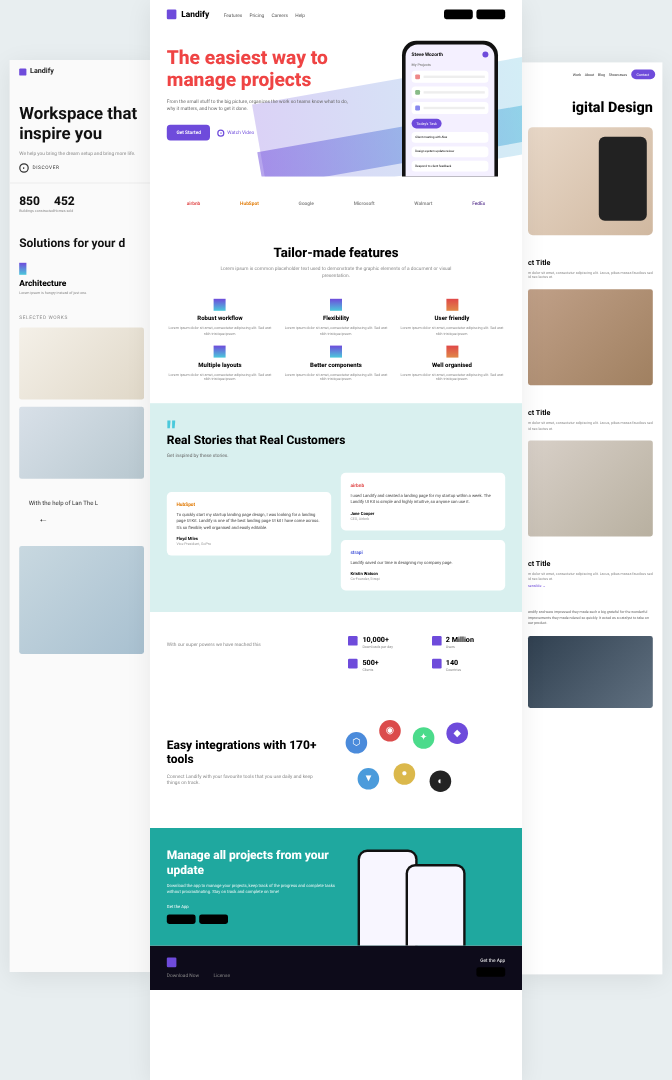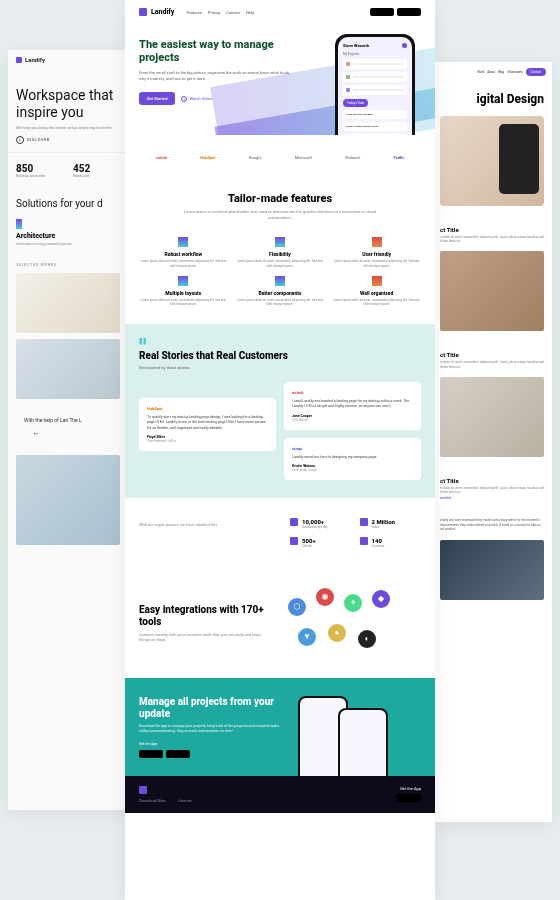--- a/index.html
+++ b/index.html
@@ -1,37 +1,37 @@
 <!DOCTYPE html>
 <html><head>
 <meta charset="utf-8">
 <style>
 *{margin:0;padding:0;box-sizing:border-box;font-family:-apple-system,BlinkMacSystemFont,'Segoe UI',Roboto,sans-serif}
 body{background:#e8eef0;width:560px;height:900px;overflow:hidden;position:relative}
 .stage{position:relative;width:560px;height:900px}
 .card{position:absolute;background:#fff;box-shadow:0 4px 20px rgba(0,0,0,.08);overflow:hidden}
 .left-card{left:8px;top:50px;width:120px;height:760px;z-index:1;background:#fafafa}
-.right-card{right:8px;top:62px;width:120px;height:760px;z-index:1}
+.right-card{right:8px;top:52px;width:120px;height:760px;z-index:1}
 .center-card{left:125px;top:0;width:310px;height:900px;z-index:2;background:#fff}
 
 
 .lc-hdr{display:flex;align-items:center;padding:6px 8px;gap:3px}
 .lc-logo{width:6px;height:6px;background:#6e4bdb;border-radius:1px}
 .lc-brand{font-size:6px;font-weight:700;color:#222}
 .lc-hero{padding:18px 8px 8px}
-.lc-title{font-size:14px;font-weight:400;color:#111;line-height:1.2}
+.lc-title{font-size:14px;font-weight:700;color:#111;line-height:1.2}
 .lc-sub{font-size:4px;color:#888;margin-top:4px}
 .lc-disc{display:flex;align-items:center;gap:3px;margin-top:6px}
 .lc-play{width:8px;height:8px;border:1px solid #333;border-radius:50%;display:flex;align-items:center;justify-content:center;font-size:3px}
 .lc-disc-t{font-size:4px;letter-spacing:.5px;color:#333}
-.lc-stats{border-top:1px solid #eee;padding:10px 8px;display:flex;gap:28px}
+.lc-stats{border-top:1px solid #eee;padding:10px 8px;display:flex;gap:0}
 .lc-stat-n{font-size:10px;font-weight:800;color:#111}
 .lc-stat-l{font-size:3px;color:#888}
 .lc-sec{padding:10px 8px}
-.lc-h2{font-size:10px;font-weight:400;color:#111}
+.lc-h2{font-size:10px;font-weight:700;color:#111}
 .lc-it{margin-top:10px}
 .lc-bar{width:6px;height:10px;background:linear-gradient(#6e4bdb,#4bc9db)}
 .lc-it-t{font-size:7px;font-weight:800;margin-top:3px}
 .lc-it-d{font-size:3px;color:#888;margin-top:2px}
 .lc-works{padding:6px 8px;font-size:4px;color:#888;letter-spacing:.5px}
 .lc-grid{padding:0 8px;display:flex;flex-direction:column;gap:6px}
 .lc-img{height:60px;background:#ddd;border-radius:2px}
 .lc-img.a{background:linear-gradient(135deg,#f4f0e8,#e0d8c8)}
 .lc-img.b{background:linear-gradient(135deg,#d8e0e8,#b8c8d0)}
 .lc-img.c{background:linear-gradient(135deg,#c8d8e0,#a8c0d0);height:90px}
@@ -60,21 +60,21 @@
 .cc-brand-wrap{display:flex;align-items:center;gap:4px}
 .cc-logo{width:8px;height:8px;background:#6e4bdb;border-radius:1px}
 .cc-brand{font-size:7px;font-weight:800}
 .cc-nav{display:flex;gap:6px;font-size:4px;color:#555}
 .cc-stores{display:flex;gap:3px}
 .cc-store{width:24px;height:8px;background:#000;border-radius:2px}
 .cc-hero{position:relative;padding:14px 14px 30px;overflow:hidden}
 .cc-hero-bg{position:absolute;right:-40px;top:40px;width:260px;height:80px;background:linear-gradient(90deg,#6e4bdb,#4bc9db);transform:rotate(-10deg);opacity:.25}
 .cc-hero-bg2{position:absolute;right:-40px;top:80px;width:260px;height:30px;background:linear-gradient(90deg,#6e4bdb,#4bc9db);transform:rotate(-10deg);opacity:.5}
 .cc-hero-txt{position:relative;z-index:2;width:55%}
-.cc-h1{font-size:11px;font-weight:800;line-height:1.2;color:#14532d}
+.cc-h1{font-size:16px;font-weight:800;line-height:1.2;color:#ef4444}
 .cc-sub{font-size:4px;color:#666;margin-top:6px;line-height:1.5}
 .cc-ctas{display:flex;gap:6px;margin-top:10px;align-items:center}
 .cc-btn{font-size:4px;background:#6e4bdb;color:#fff;padding:4px 8px;border-radius:3px;font-weight:600}
 .cc-link{font-size:4px;color:#6e4bdb;display:flex;align-items:center;gap:2px}
 .cc-phone{position:absolute;right:20px;top:10px;width:80px;height:160px;background:#111;border-radius:12px;padding:3px;z-index:3}
 .cc-screen{width:100%;height:100%;background:#f4f0ff;border-radius:10px;padding:6px 5px;font-size:3px}
 .cc-screen-h{display:flex;justify-content:space-between;margin-bottom:4px}
 .cc-screen-name{font-weight:700;font-size:4px}
 .cc-screen-sec{font-size:3px;color:#888;margin-top:4px;font-weight:600}
 .cc-screen-row{background:#fff;border-radius:3px;padding:3px;margin-top:3px;font-size:2.5px;display:flex;gap:3px;align-items:center}

